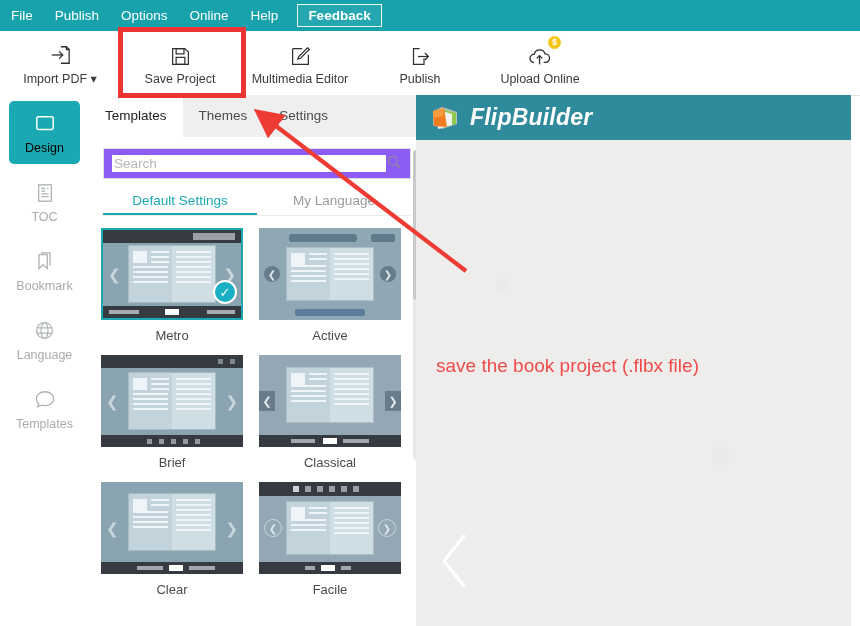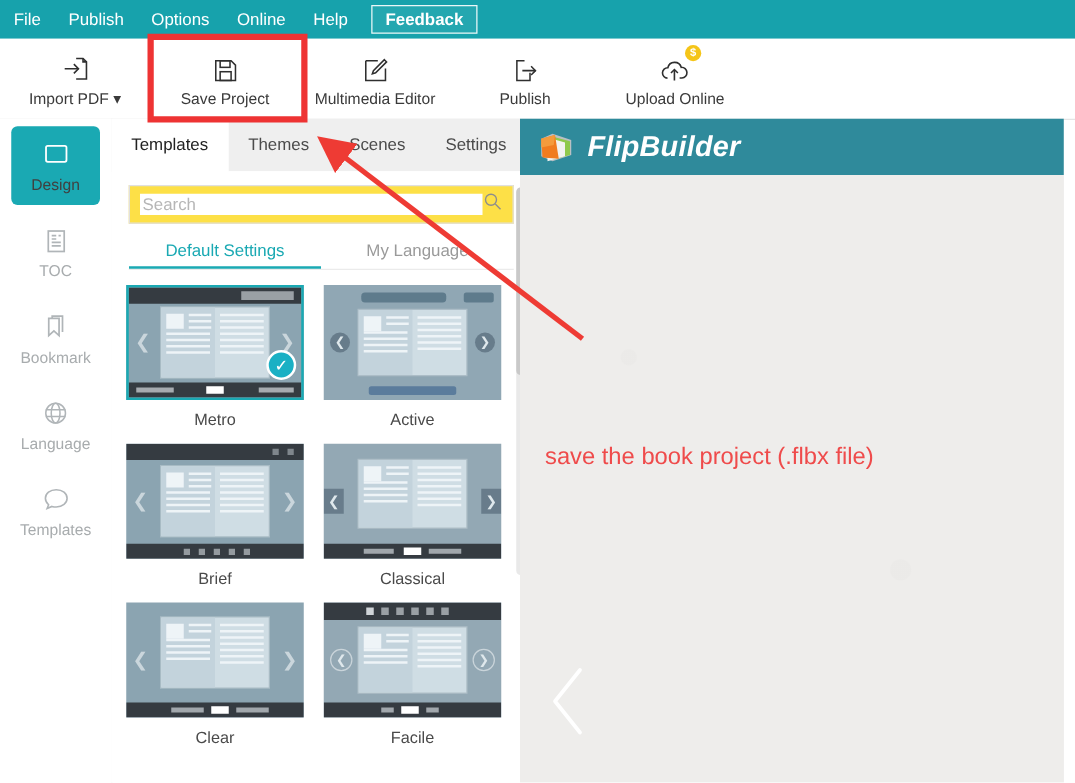--- a/index.html
+++ b/index.html
@@ -50,41 +50,41 @@
   
   .rail{
     position:absolute;left:0;top:95px;width:89px;height:531px;background:#ffffff;
     border-right:1px solid #e8e8e8;
   }
   .rail-item{
     width:71px;margin:6px auto 0;height:63px;border-radius:5px;
     display:flex;flex-direction:column;align-items:center;justify-content:center;
     color:#a8acae;font-size:12.5px;
   }
-  .rail-item.active{background:#1aa9b3;color:#404040;}
+  .rail-item.active{background:#1aa9b3;color:#000000;}
   .rail-item .glyph{height:26px;display:flex;align-items:center;justify-content:center;}
   .rail-item .lbl{margin-top:4px;}
 
   
   .panel{
     position:absolute;left:89px;top:95px;width:336px;height:531px;background:#ffffff;
   }
   .tabstrip{
     position:absolute;left:0;top:0;width:336px;height:42px;background:#efefef;
     display:flex;align-items:flex-end;
   }
   .tab{
     height:42px;line-height:42px;padding:0 16px;font-size:13.5px;color:#4b4b4b;
     white-space:nowrap;
   }
   .tab.active{background:#ffffff;color:#222;}
   .panel-body{position:absolute;left:0;top:42px;width:336px;height:489px;background:#ffffff;overflow:hidden;}
 
   .search-wrap{
-    margin:11px 14px 0 14px;height:29px;border:1px solid #e0e0e0;background:#fde047;
+    margin:11px 14px 0 14px;height:29px;border:1px solid #e0e0e0;background:#8b5cf6;
     display:flex;align-items:center;padding:0 8px;
   }
   .search-wrap input{
     border:0;outline:0;flex:1;font-size:13.5px;color:#333;font-family:"Liberation Sans",sans-serif;
   }
   .search-wrap input::placeholder{color:#b6b6b6;}
 
   .subtabs{
     margin:10px 14px 0 14px;display:flex;border-bottom:1px solid #ebebeb;
   }
@@ -308,21 +308,20 @@
       </div>
       <div class="lbl">Templates</div>
     </div>
   </div>
 
   <div class="panel">
 
     <div class="tabstrip">
       <div class="tab active">Templates</div>
       <div class="tab">Themes</div>
-      <div class="tab">Scenes</div>
       <div class="tab">Settings</div>
     </div>
 
     <div class="panel-body">
 
       <div class="search-wrap">
         <input type="text" placeholder="Search" style="">
         <span>
           <svg width="16" height="16" viewBox="0 0 20 20" fill="none" stroke="#8d8d8d" stroke-width="1.4">
             <circle cx="8.5" cy="8.5" r="5.5"></circle>

